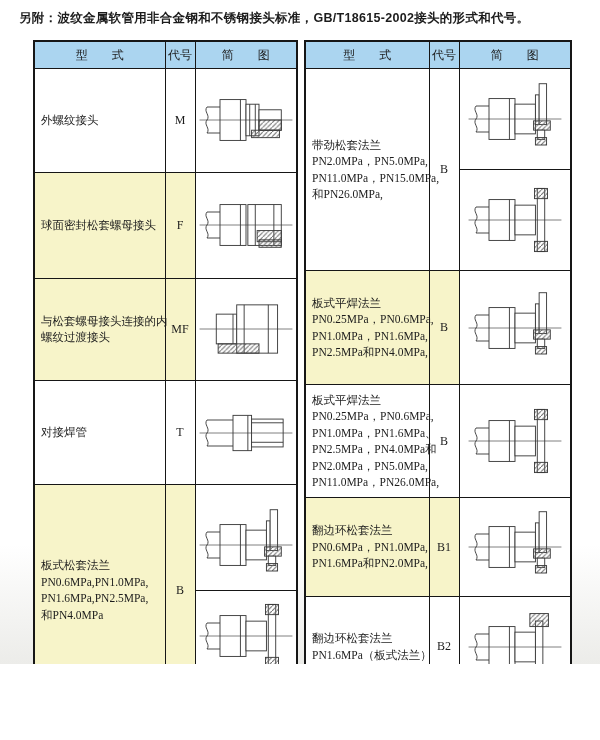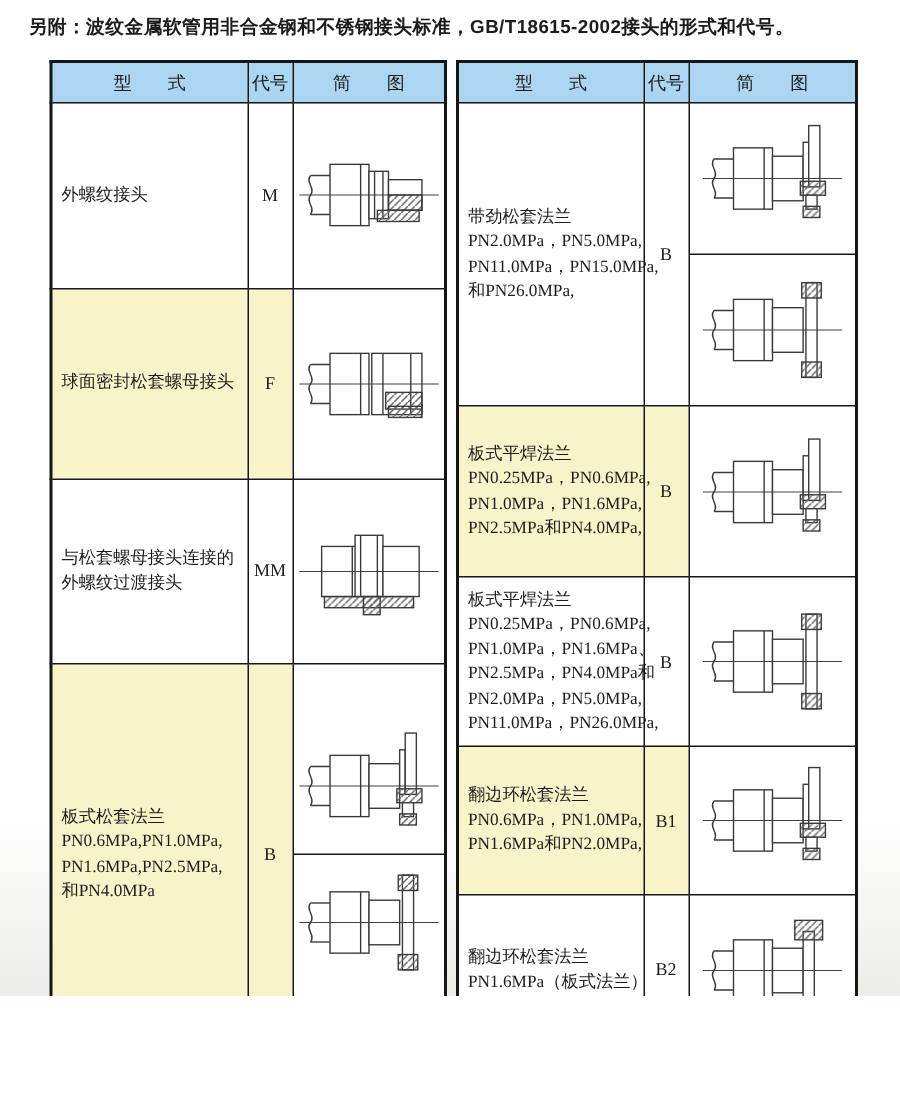--- a/index.html
+++ b/index.html
@@ -100,37 +100,56 @@
                   <rect x="54" y="20" width="36" height="44" fill="#fff" stroke="#3a3a3a"></rect>
                   <line x1="62" y1="20" x2="62" y2="64" stroke="#3a3a3a" stroke-width="1"></line>
                   <line x1="82" y1="20" x2="82" y2="64" stroke="#3a3a3a" stroke-width="1"></line>
                   <rect x="64" y="48" width="26" height="12" fill="url(#hch)" stroke="#3a3a3a"></rect>
                   <rect x="66" y="58" width="24" height="8" fill="url(#hch)" stroke="#3a3a3a"></rect>
                   <line x1="2" y1="42" x2="102" y2="42" stroke="#3a3a3a" stroke-width="0.7"></line>
                 </svg>
               </div>
             </td>
           </tr>
+          <tr style="height: 88px;">
+            <td class="type hl">
+              <div class="tline">与松套螺母接头连接的内</div>
+              <div class="tline">螺纹过渡接头</div>
+            </td>
+            <td class="code hl">MF</td>
+            <td class="diagram">
+              <div class="dia" style="height: 87px;">
+                <svg viewBox="0 0 104 84" width="100" height="78">
+                  <rect x="20" y="26" width="22" height="32" fill="#fff" stroke="#3a3a3a"></rect>
+                  <line x1="38" y1="26" x2="38" y2="58" stroke="#3a3a3a" stroke-width="1"></line>
+                  <rect x="42" y="16" width="44" height="52" fill="#fff" stroke="#3a3a3a"></rect>
+                  <line x1="50" y1="16" x2="50" y2="68" stroke="#3a3a3a" stroke-width="1"></line>
+                  <line x1="76" y1="16" x2="76" y2="68" stroke="#3a3a3a" stroke-width="1"></line>
+                  <rect x="22" y="58" width="44" height="10" fill="url(#hch)" stroke="#3a3a3a"></rect>
+                  <line x1="2" y1="42" x2="102" y2="42" stroke="#3a3a3a" stroke-width="0.7"></line>
+                </svg>
+              </div>
+            </td>
+          </tr>
           <tr style="height: 89px;">
             <td class="type">
-              <div class="tline">与松套螺母接头连接的</div>
-              <div class="tline">外螺纹过渡接头</div>
-            </td>
-            <td class="code">MM</td>
+              <div class="tline">对接焊管</div>
+            </td>
+            <td class="code">T</td>
             <td class="diagram">
               <div class="dia" style="height: 88px;">
                 <svg viewBox="0 0 104 84" width="100" height="78">
-                  <rect x="18" y="24" width="26" height="36" fill="#fff" stroke="#3a3a3a"></rect>
-                  <line x1="40" y1="24" x2="40" y2="60" stroke="#3a3a3a" stroke-width="1"></line>
-                  <rect x="42" y="16" width="20" height="44" fill="#fff" stroke="#3a3a3a"></rect>
-                  <line x1="46" y1="16" x2="46" y2="60" stroke="#3a3a3a" stroke-width="1"></line>
-                  <line x1="58" y1="16" x2="58" y2="60" stroke="#3a3a3a" stroke-width="1"></line>
-                  <rect x="62" y="24" width="26" height="36" fill="#fff" stroke="#3a3a3a"></rect>
-                  <rect x="20" y="60" width="64" height="8" fill="url(#hch)" stroke="#3a3a3a"></rect>
-                  <rect x="48" y="60" width="12" height="13" fill="url(#hch)" stroke="#3a3a3a"></rect>
+                  <path d="M10 28 c-4 5 4 9 0 14 c-4 5 4 9 0 14" fill="none" stroke="#3a3a3a"></path>
+                  <line x1="10" y1="28" x2="38" y2="28" stroke="#3a3a3a" stroke-width="1"></line>
+                  <line x1="10" y1="56" x2="38" y2="56" stroke="#3a3a3a" stroke-width="1"></line>
+                  <rect x="38" y="23" width="20" height="38" fill="#fff" stroke="#3a3a3a"></rect>
+                  <line x1="54" y1="23" x2="54" y2="61" stroke="#3a3a3a" stroke-width="1"></line>
+                  <rect x="58" y="27" width="34" height="30" fill="#fff" stroke="#3a3a3a"></rect>
+                  <line x1="58" y1="31" x2="92" y2="31" stroke="#3a3a3a" stroke-width="1"></line>
+                  <line x1="58" y1="52" x2="92" y2="52" stroke="#3a3a3a" stroke-width="1"></line>
                   <line x1="2" y1="42" x2="102" y2="42" stroke="#3a3a3a" stroke-width="0.7"></line>
                 </svg>
               </div>
             </td>
           </tr>
           <tr style="height: 182px;">
             <td class="type hl">
               <div class="tline">板式松套法兰</div>
               <div class="tline">PN0.6MPa,PN1.0MPa,</div>
               <div class="tline">PN1.6MPa,PN2.5MPa,</div>

